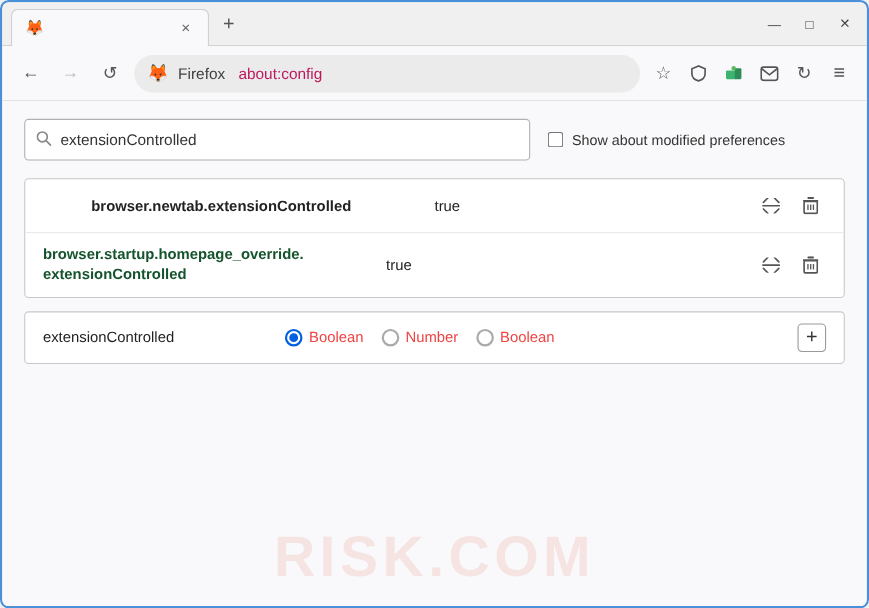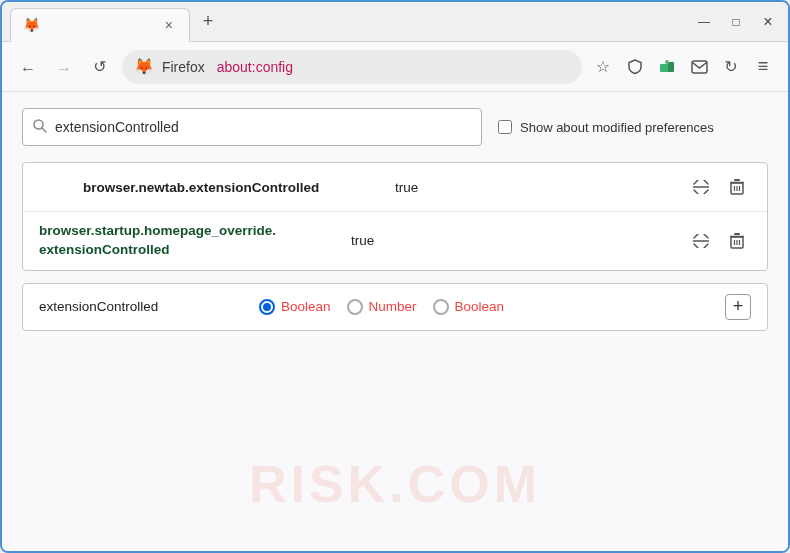--- a/index.html
+++ b/index.html
@@ -158,21 +158,21 @@
       flex: 1;
       background: #f9f9fb;
       padding: 16px 20px;
       position: relative;
       overflow: hidden;
     }
 
     
     .watermark {
       position: absolute;
-      bottom: 37px;
+      bottom: 14px;
       left: 50%;
       transform: translateX(-50%);
       font-size: 52px;
       font-weight: 900;
       color: rgba(230, 80, 60, 0.12);
       letter-spacing: 4px;
       pointer-events: none;
       white-space: nowrap;
       font-family: Arial, sans-serif;
     }

